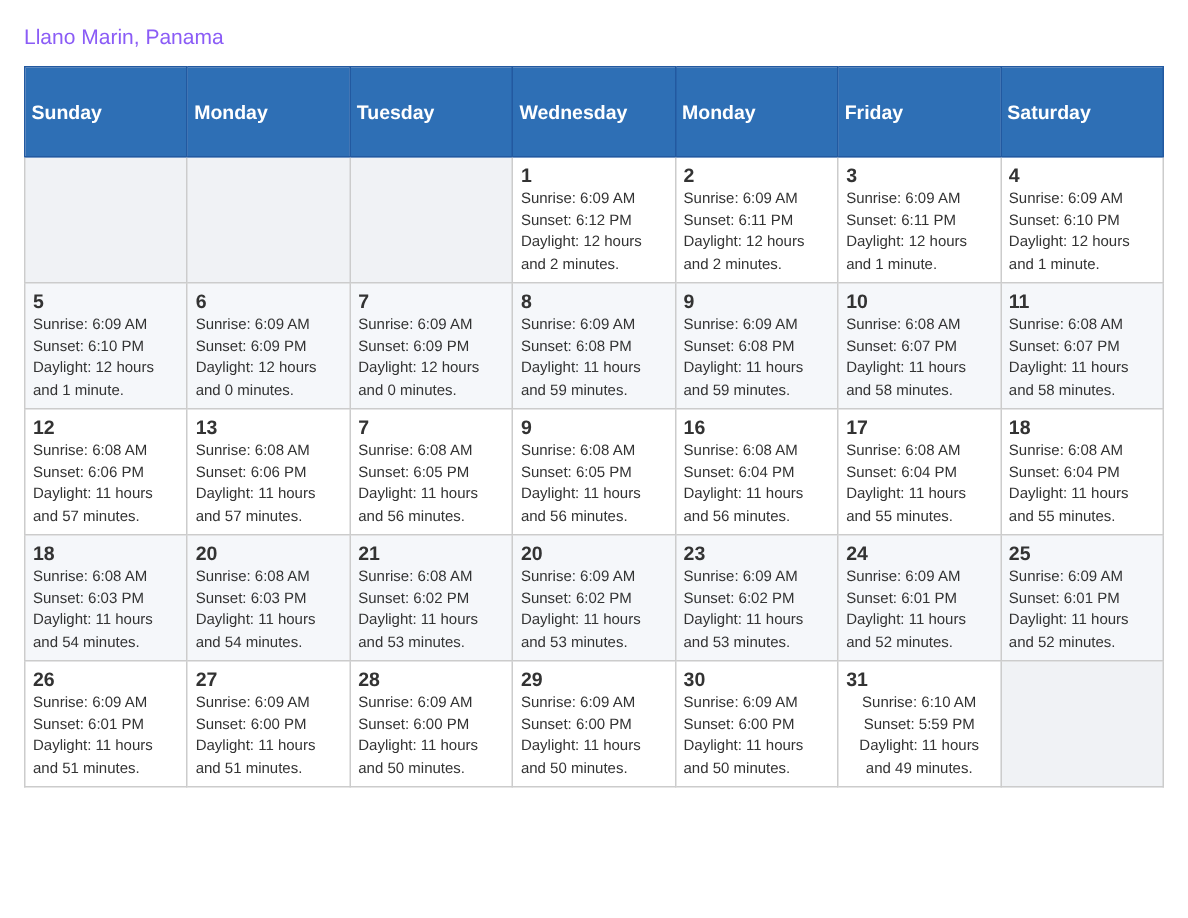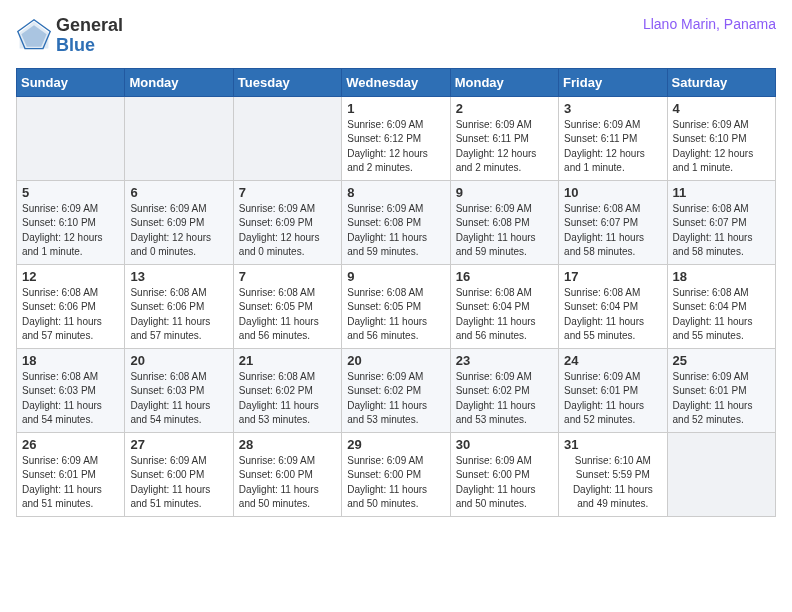--- a/index.html
+++ b/index.html
@@ -47,21 +47,21 @@
     .calendar {
       width: 100%;
       border-collapse: collapse;
       border: 1px solid #ccc;
     }
     .calendar th {
       background-color: #2e6fb5;
       color: #fff;
       font-size: 13px;
       font-weight: bold;
-      padding: 6px 4px;
+      padding: 22px 4px;
       text-align: left;
       border: 1px solid #2259a0;
     }
     .calendar td {
       border: 1px solid #ccc;
       vertical-align: top;
       padding: 4px 5px;
       width: 108px;
       min-height: 80px;
       background: #fff;
@@ -82,31 +82,20 @@
       line-height: 1.45;
     }
     .empty-cell {
       background: #f0f2f5 !important;
     }
   </style>
 </head>
 <body>
 
 <div class="header">
-  <div class="logo">
-    <svg class="logo-icon" viewBox="0 0 40 40" xmlns="http://www.w3.org/2000/svg">
-      <polygon points="20,4 36,16 36,34 4,34 4,16" fill="#2e6fb5" opacity="0.15"></polygon>
-      <polygon points="20,2 38,15 30,34 10,34 2,15" fill="none" stroke="#2e6fb5" stroke-width="1.5"></polygon>
-      <polygon points="20,8 34,18 28,32 12,32 6,18" fill="#2e6fb5" opacity="0.3"></polygon>
-    </svg>
-    <div class="logo-text">
-      <span class="general">General</span><br>
-      <span class="blue">Blue</span>
-    </div>
-  </div>
   <div class="title-block">
     <div class="location">Llano Marin, Panama</div>
   </div>
 </div>
 
 <table class="calendar">
   <thead>
     <tr>
     <th>Sunday</th>
         <th>Monday</th>

